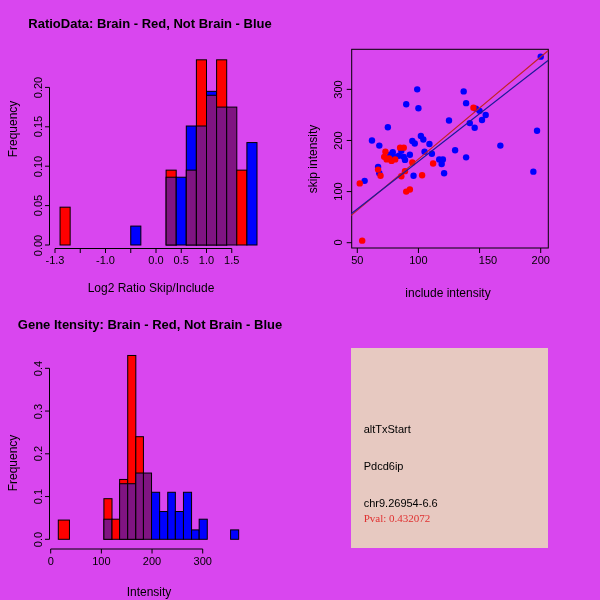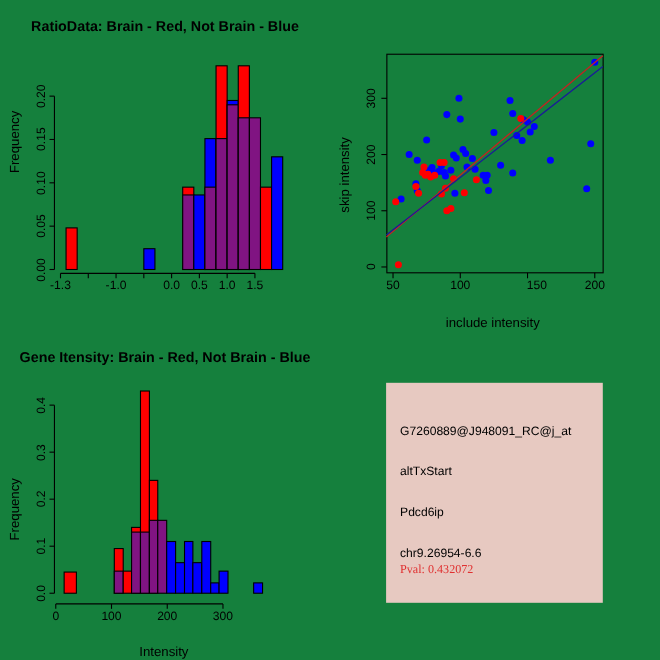--- a/index.html
+++ b/index.html
@@ -1,16 +1,16 @@
 <!DOCTYPE html>
 <html><head>
 <meta charset="utf-8">
 <style>
   html,body{margin:0;padding:0;background:#ffffff;}
-  .canvas{position:relative;width:600px;height:600px;background:#15803d;
+  .canvas{position:relative;width:600px;height:600px;background:#d946ef;
           font-family:"Liberation Sans",sans-serif;overflow:hidden;color:#000;}
   .canvas svg{position:absolute;left:0;top:0;}
   .ptitle{position:absolute;width:300px;text-align:center;font-weight:bold;font-size:13px;white-space:nowrap;}
   .alabel{position:absolute;width:200px;text-align:center;font-size:12px;white-space:nowrap;}
   .vlabel{position:absolute;width:120px;height:16px;line-height:16px;text-align:center;
           font-size:12px;transform:rotate(-90deg);white-space:nowrap;}
   .xtick{position:absolute;width:40px;text-align:center;font-size:11px;white-space:nowrap;}
   .ytick{position:absolute;width:60px;height:13px;line-height:13px;text-align:center;
          font-size:11px;transform:rotate(-90deg);white-space:nowrap;}
   .infobox{position:absolute;left:350.7px;top:348.3px;width:197.6px;height:200px;}
@@ -155,29 +155,29 @@
       <rect x="175.34820000000002" y="511.51249999999993" width="8.107199999999978" height="27.787500000000023" fill="#0000FF" stroke="#000" stroke-width="1"></rect>
       <rect x="183.4554" y="492.275" width="8.107200000000034" height="47.02499999999998" fill="#0000FF" stroke="#000" stroke-width="1"></rect>
       <rect x="191.56260000000003" y="529.895" width="7.600500000000011" height="9.404999999999973" fill="#0000FF" stroke="#000" stroke-width="1"></rect>
       <rect x="199.16310000000004" y="519.2075" width="8.107199999999978" height="20.092499999999973" fill="#0000FF" stroke="#000" stroke-width="1"></rect>
       <rect x="230.57850000000002" y="529.895" width="8.107199999999978" height="9.404999999999973" fill="#0000FF" stroke="#000" stroke-width="1"></rect>
     </svg>
 
   <div class="ptitle" style="left:0;top:16px">RatioData: Brain - Red, Not Brain - Blue</div>
   <div class="ptitle" style="left:0;top:317px">Gene Itensity: Brain - Red, Not Brain - Blue</div>
 
+  <div class="alabel" style="left:51px;top:281px">Log2 Ratio Skip/Include</div>
   <div class="alabel" style="left:348px;top:286px">include intensity</div>
   <div class="alabel" style="left:49px;top:585px">Intensity</div>
 
   <div class="vlabel" style="left:-47px;top:121px">Frequency</div>
   <div class="vlabel" style="left:253px;top:151px">skip intensity</div>
   <div class="vlabel" style="left:-47px;top:455px">Frequency</div>
 
   <div class="infobox" id="infobox" style="background: rgb(231, 201, 193);">
-    <div class="infoline" style="top: 38px; color: rgb(0, 0, 0);">G7260889@J948091_RC@j_at</div>
     <div class="infoline" style="top: 75px; color: rgb(0, 0, 0);">altTxStart</div>
     <div class="infoline" style="top: 112px; color: rgb(0, 0, 0);">Pdcd6ip</div>
     <div class="infoline" style="top: 149px; color: rgb(0, 0, 0);">chr9.26954-6.6</div>
     <div class="infoline" id="pval-line" style="top: 164px; color: rgb(224, 48, 48); font-family: Liberation Serif, serif;">Pval: 0.432072</div>
   </div>
 <div class="xtick" style="left: 35px; top: 254px;">-1.3</div>
     <div class="xtick" style="left: 85.5px; top: 254px;">-1.0</div>
     <div class="xtick" style="left: 136px; top: 254px;">0.0</div>
     <div class="xtick" style="left: 161.25px; top: 254px;">0.5</div>
     <div class="xtick" style="left: 186.5px; top: 254px;">1.0</div>

